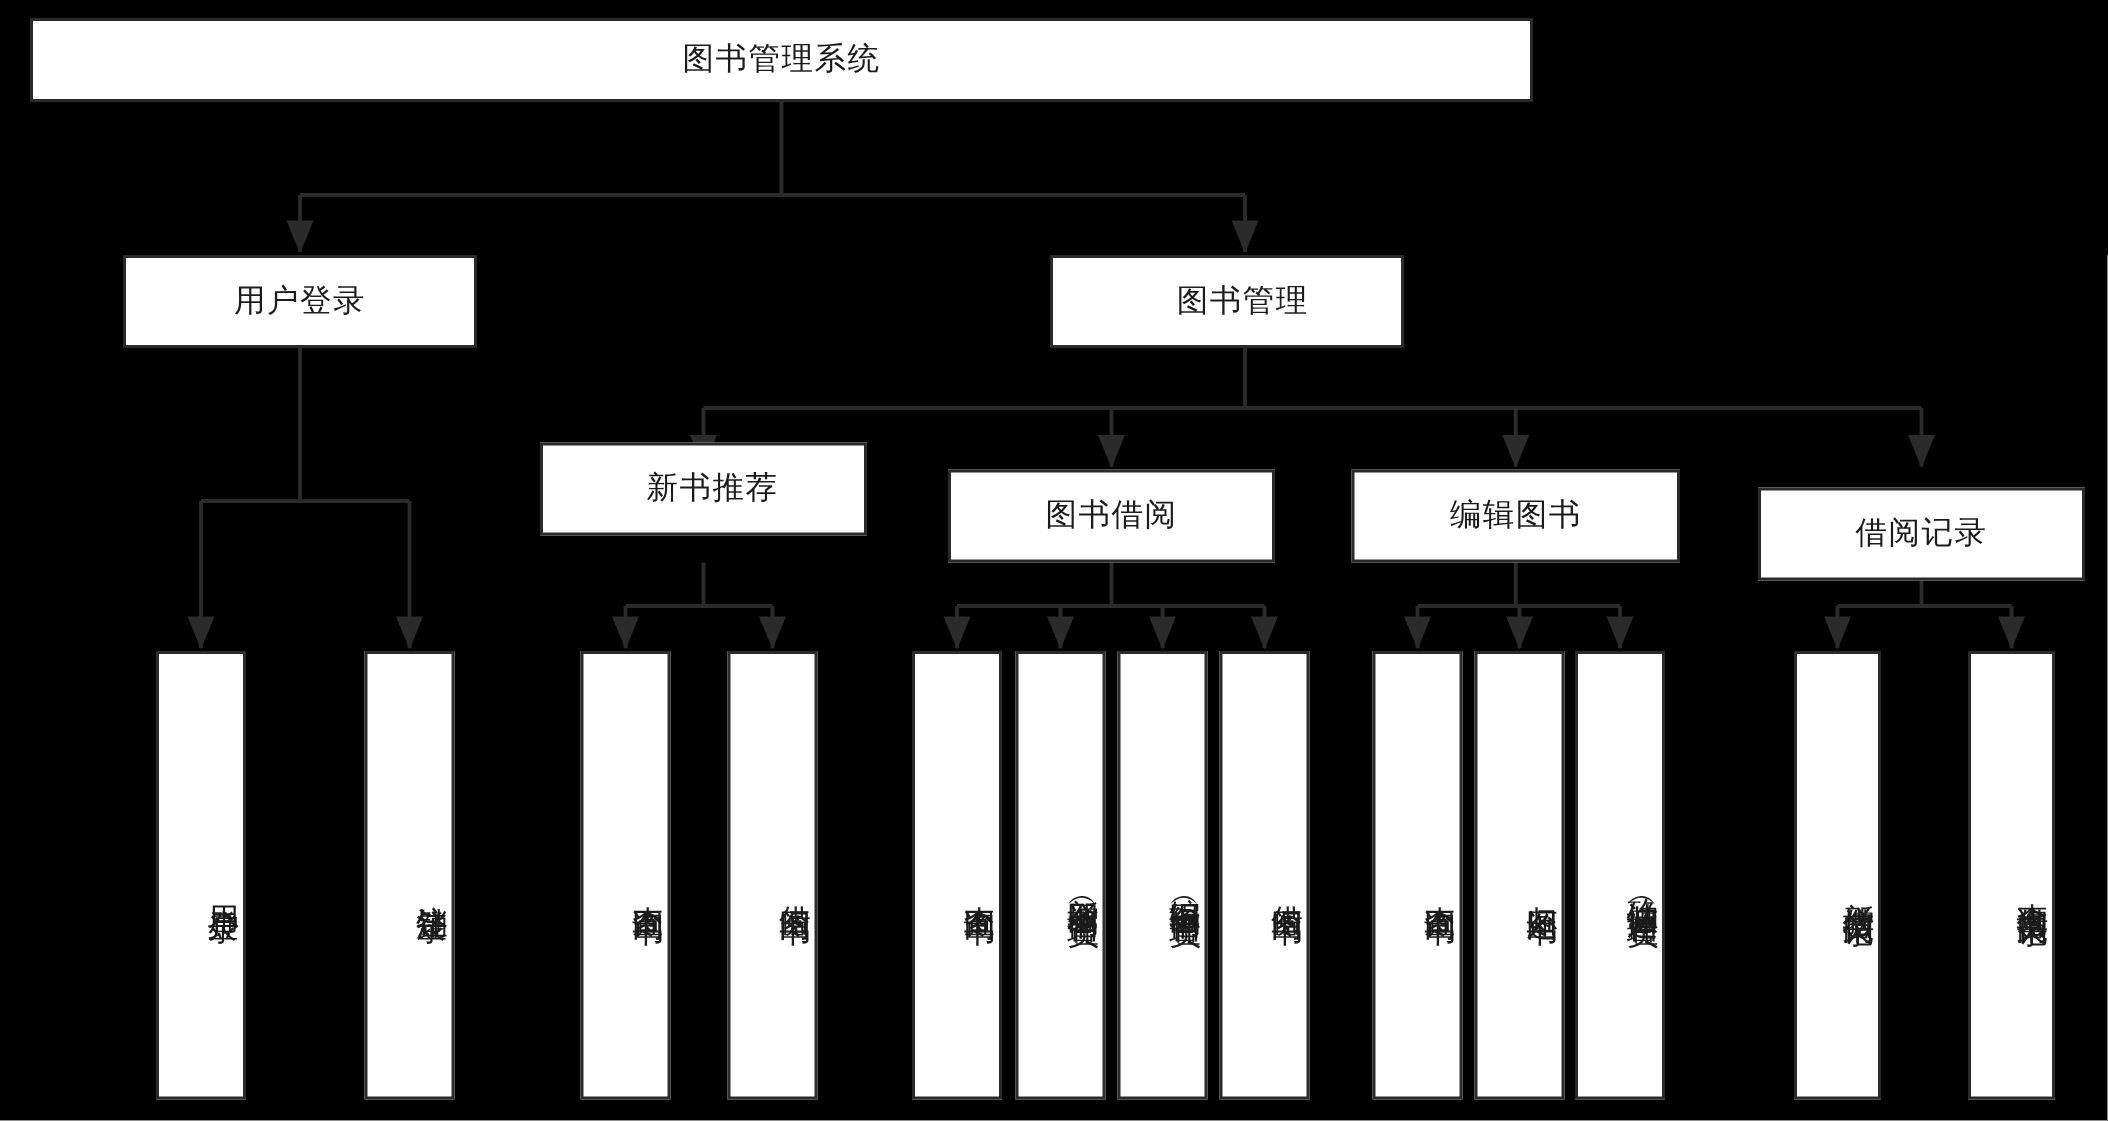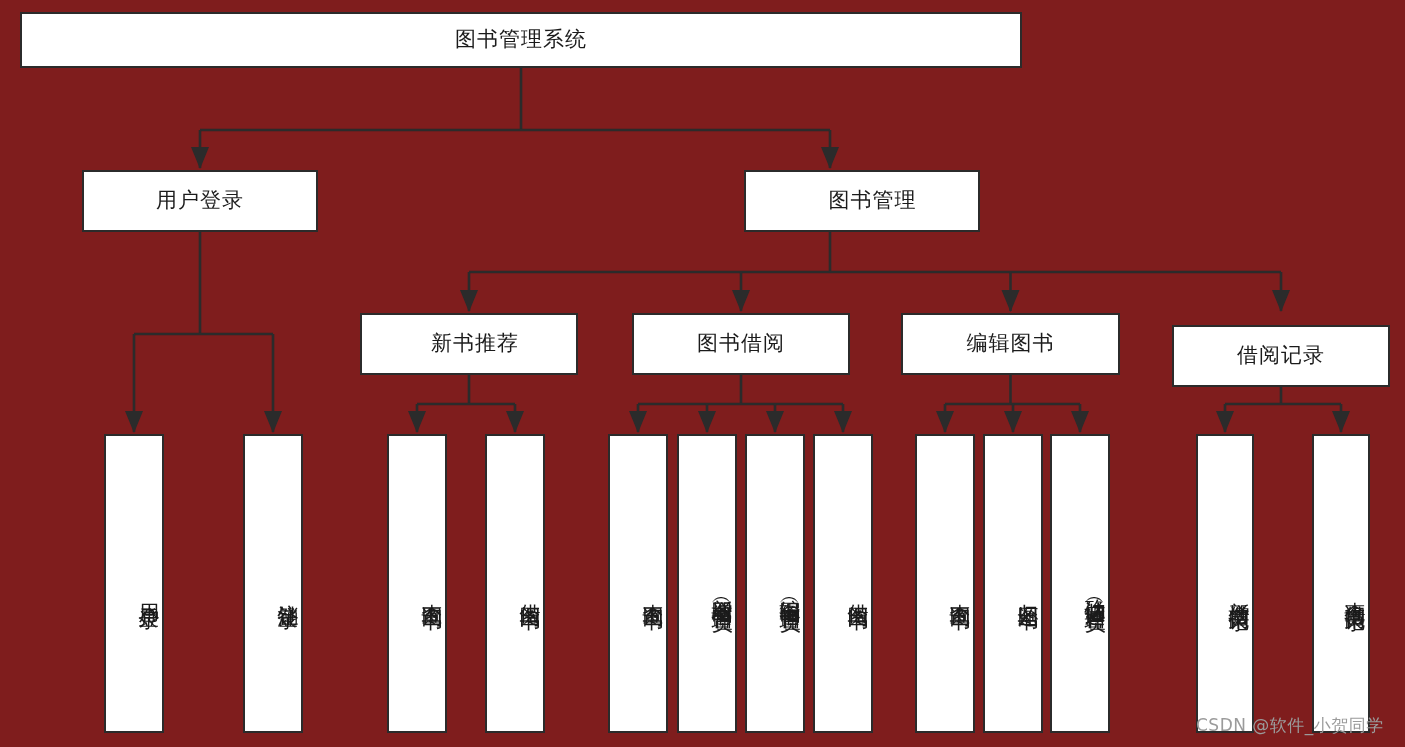--- a/index.html
+++ b/index.html
@@ -7,21 +7,21 @@
     padding: 0;
     background: #ffffff;
   }
   body {
     font-family: "DejaVu Sans", "Liberation Sans", sans-serif;
   }
   #canvas {
     position: relative;
     width: 1405px;
     height: 747px;
-    background: #7f1d1d;
+    background: #000000;
     overflow: hidden;
   }
   #wires {
     position: absolute;
     left: 0;
     top: 0;
     width: 1405px;
     height: 747px;
   }
   .node {
@@ -123,24 +123,24 @@
       <polygon points="1332,411 1350,411 1341,433" fill="#2b2b2b"></polygon>
     </svg>
 
   <div id="nodes-layer">
       <div class="node horiz" style="left: 20px; top: 12px; width: 1002px; height: 56px; border-color: rgb(43, 43, 43); color: rgb(27, 27, 27);">
         <span>图书管理系统</span>
       </div>
       <div class="node horiz" style="left: 82px; top: 170px; width: 236px; height: 62px; border-color: rgb(43, 43, 43); color: rgb(27, 27, 27);">
         <span>用户登录</span>
       </div>
-      <div class="node horiz" style="left: 744px; top: 170px; width: 236px; height: 62px; border-color: rgb(43, 43, 43); color: rgb(27, 27, 27); padding-left: 21px;">
+      <div class="node horiz" style="left: 700px; top: 170px; width: 236px; height: 62px; border-color: rgb(43, 43, 43); color: rgb(27, 27, 27); padding-left: 21px;">
         <span>图书管理</span>
       </div>
-      <div class="node horiz" style="left: 360px; top: 313px; width: 218px; height: 62px; border-color: rgb(43, 43, 43); color: rgb(27, 27, 27); padding-left: 12px;">
+      <div class="node horiz" style="left: 360px; top: 295px; width: 218px; height: 62px; border-color: rgb(43, 43, 43); color: rgb(27, 27, 27); padding-left: 12px;">
         <span>新书推荐</span>
       </div>
       <div class="node horiz" style="left: 632px; top: 313px; width: 218px; height: 62px; border-color: rgb(43, 43, 43); color: rgb(27, 27, 27);">
         <span>图书借阅</span>
       </div>
       <div class="node horiz" style="left: 901px; top: 313px; width: 219px; height: 62px; border-color: rgb(43, 43, 43); color: rgb(27, 27, 27);">
         <span>编辑图书</span>
       </div>
       <div class="node horiz" style="left: 1172px; top: 313px; width: 218px; height: 62px; border-color: rgb(43, 43, 43); color: rgb(27, 27, 27); margin-top: 12px;">
         <span>借阅记录</span>
@@ -179,15 +179,14 @@
         <span class="vtext">确认归还（管理员）</span>
       </div>
       <div class="node vert" style="left: 1196px; top: 434px; width: 58px; height: 299px; border-color: rgb(43, 43, 43); color: rgb(27, 27, 27);">
         <span class="vtext">新增借阅记录</span>
       </div>
       <div class="node vert" style="left: 1312px; top: 434px; width: 58px; height: 299px; border-color: rgb(43, 43, 43); color: rgb(27, 27, 27);">
         <span class="vtext">查询借阅记录</span>
       </div>
     </div>
 
-  <div class="watermark" style="left: 1196px; top: 714px; color: rgb(155, 155, 155);">CSDN @软件_小贺同学</div>
 
 </div>
 
 </body></html>

